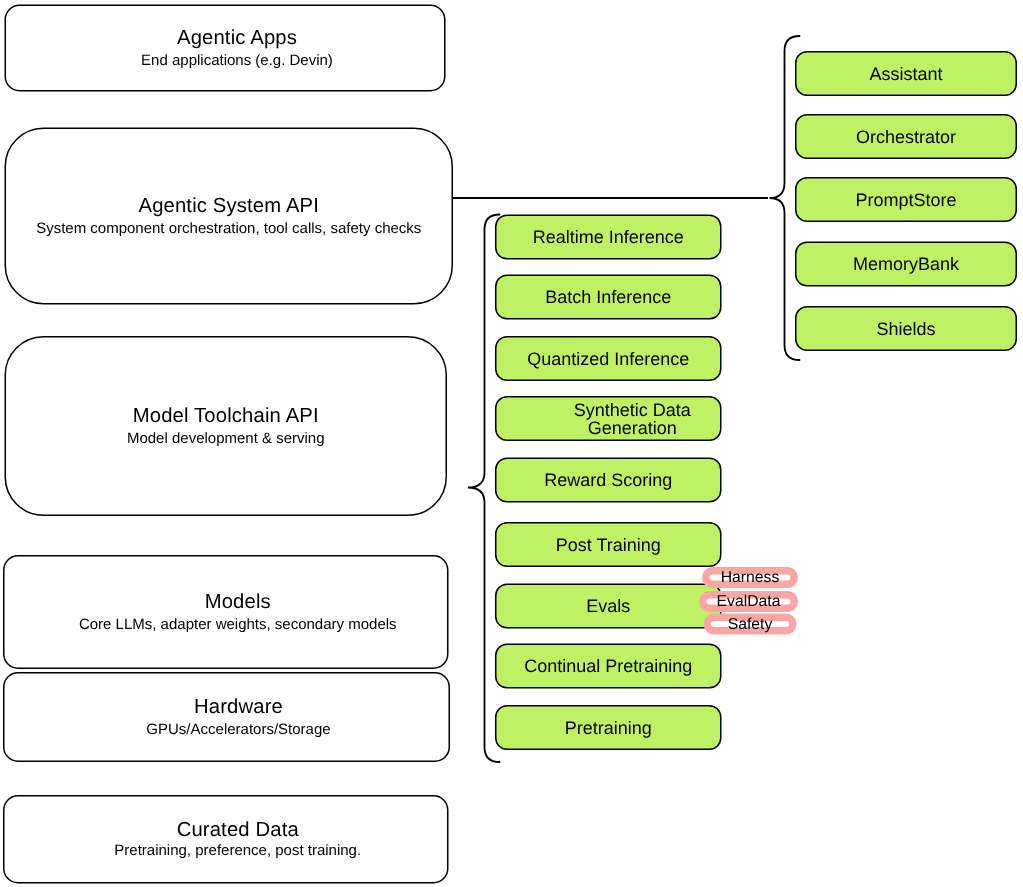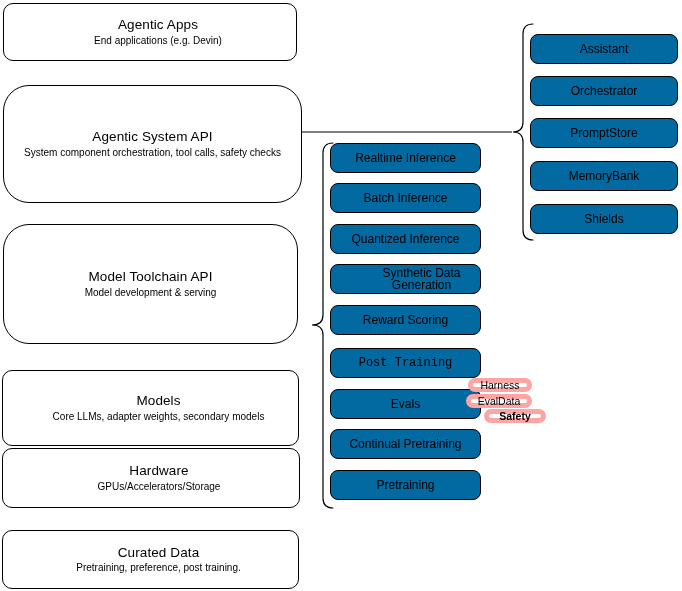--- a/index.html
+++ b/index.html
@@ -25,21 +25,21 @@
     text-align: center;
     z-index: 2;
   }
   .layer-box .title   { font-size: 13.5px; line-height: 1; letter-spacing: .1px; }
   .layer-box .subtitle{ font-size: 10px;   line-height: 1; color: #000000; }
   .r10 { border-radius: 10px; padding-left: 16px; }
   .r26 { border-radius: 26px; text-align: center; }
   .chip {
     position: absolute;
     box-sizing: border-box;
-    background: #0369a1;
+    background: #bef264;
     border: 1px solid #000000;
     border-radius: 8px;
     display: flex;
     align-items: center;
     justify-content: center;
     font-size: 12px;
     line-height: 1;
     text-align: center;
     z-index: 3;
   }
@@ -103,28 +103,28 @@
   <div class="layer-box r10" style="left:2px;top:530px;width:297px;height:59px;">
     <div class="title">Curated Data</div>
     <div class="subtitle">Pretraining, preference, post training.</div>
   </div>
 
   <div class="chip" style="left:330px;top:143px;width:151px;height:30px;">Realtime Inference</div>
   <div class="chip" style="left:330px;top:183px;width:151px;height:30px;">Batch Inference</div>
   <div class="chip" style="left:330px;top:224px;width:151px;height:30px;">Quantized Inference</div>
   <div class="chip" style="left:330px;top:264px;width:151px;height:30px;padding-left:32px;">Synthetic Data Generation</div>
   <div class="chip" style="left:330px;top:305px;width:151px;height:30px;">Reward Scoring</div>
-  <div class="chip" style="left:330px;top:348px;width:151px;height:30px;font-family:Liberation Mono, monospace;">Post Training</div>
+  <div class="chip" style="left:330px;top:348px;width:151px;height:30px;">Post Training</div>
   <div class="chip" style="left:330px;top:389px;width:151px;height:30px;">Evals</div>
   <div class="chip" style="left:330px;top:429px;width:151px;height:30px;">Continual Pretraining</div>
   <div class="chip" style="left:330px;top:470px;width:151px;height:30px;">Pretraining</div>
 
   <div class="pill" style="left:468px;top:378px;width:64px;height:14px;">Harness</div>
   <div class="pill" style="left:466px;top:394px;width:66px;height:14px;">EvalData</div>
-  <div class="pill" style="left:484px;top:409px;width:62px;height:14px;font-weight:bold;">Safety</div>
+  <div class="pill" style="left:469px;top:409px;width:62px;height:14px;">Safety</div>
 
   <div class="chip" style="left:530px;top:34px;width:148px;height:30px;">Assistant</div>
   <div class="chip" style="left:530px;top:76px;width:148px;height:30px;">Orchestrator</div>
   <div class="chip" style="left:530px;top:118px;width:148px;height:30px;">PromptStore</div>
   <div class="chip" style="left:530px;top:161px;width:148px;height:30px;">MemoryBank</div>
   <div class="chip" style="left:530px;top:204px;width:148px;height:30px;">Shields</div>
 
 </div>
 
 </body></html>

